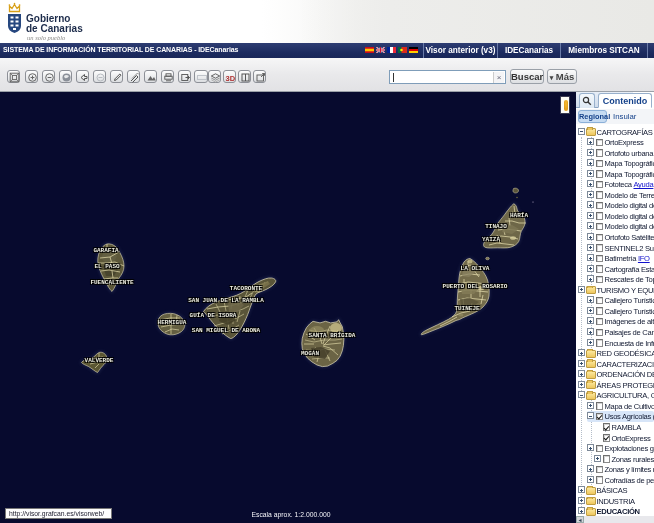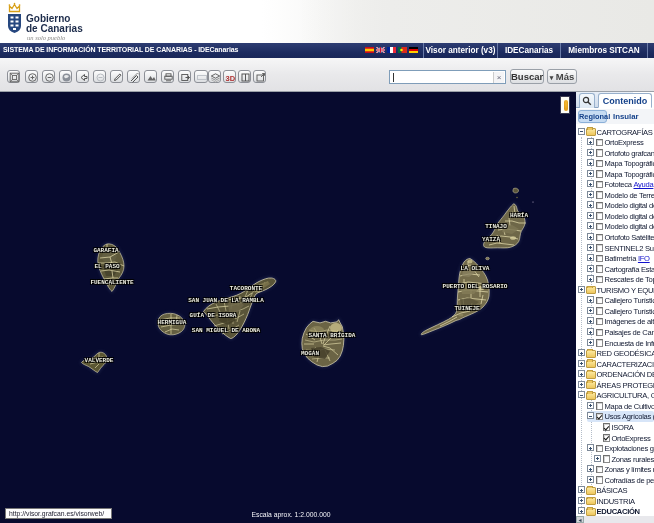--- a/index.html
+++ b/index.html
@@ -28,21 +28,21 @@
 #orangeicon{position:absolute;left:560px;top:4px;width:10px;height:18px;background:#fdfdf6;border-radius:1px;border:1px solid #3a3a50;}
 #orangeicon i{position:absolute;left:2.5px;top:3px;width:4.5px;height:11px;background:radial-gradient(ellipse at 50% 30%,#f6bc34,#d8900f);border-radius:2px;display:block;}
 .mlabel{position:absolute;font-family:"Liberation Mono",monospace;font-weight:bold;font-size:6px;color:#eeeee2;white-space:nowrap;transform:translate(-50%,-50%);text-shadow:0 0 1px #000,1px 1px 0 #000,-1px -1px 0 #000,1px -1px 0 #000,-1px 1px 0 #000;letter-spacing:0;}
 
 #sidebar{position:absolute;left:576px;top:92px;width:78px;height:431px;background:#fff;overflow:hidden;}
 #tabbar{position:absolute;left:0;top:0;width:57px;height:16px;background:linear-gradient(180deg,#e8eef7,#cfdcec);border-bottom:1px solid #8aa3c2;}
 #tabq{position:absolute;left:3px;top:1px;width:16px;height:15px;border:1px solid #98b0cc;border-bottom:none;border-radius:3px 3px 0 0;background:linear-gradient(180deg,#f4f8fc,#dde8f3);font-size:9px;text-align:center;color:#445;}
 #tabc{position:absolute;left:22px;top:1px;width:54px;height:15px;border:1px solid #98b0cc;border-bottom:1px solid #fff;border-radius:3px 3px 0 0;background:#fff;font-size:9px;font-weight:bold;color:#15428b;text-align:center;line-height:14px;}
 #subtabs{position:absolute;left:0;top:17px;width:78px;height:15px;background:#f3f5f8;}
 #rtab{position:absolute;left:2px;top:1px;width:29px;height:13px;background:#c7dcf2;border:1px solid #8cb0d8;border-radius:3px;font-size:7.4px;font-weight:bold;color:#15428b;text-align:center;line-height:11px;}
-#itab{position:absolute;left:37px;top:1px;font-size:7.8px;font-weight:bold;color:#15428b;line-height:13px;}
+#itab{position:absolute;left:37px;top:1px;font-size:7.8px;font-weight:normal;color:#15428b;line-height:13px;}
 #ptab{position:absolute;left:72px;top:1px;font-size:7.8px;color:#a0a8b0;line-height:13px;margin-left:20px;}
 #tree{position:absolute;left:0;top:32px;width:78px;height:392px;background:#fff;}
 .trow{position:absolute;left:0;height:11px;white-space:nowrap;font-size:7.6px;color:#101830;line-height:11px;letter-spacing:-0.3px;}
 .trow .txt{vertical-align:top;}
 .pm{display:inline-block;width:7px;height:7px;border:1px solid #7e8a99;background:#fff;position:relative;vertical-align:top;margin-top:1px;}
 .pm:before{content:"";position:absolute;left:1px;top:2.5px;width:3px;height:1px;background:#38506e;}
 .pm.minus:after{content:"";}
 .pm.plus:after{content:"";position:absolute;left:2px;top:1.5px;width:1px;height:3px;background:#38506e;}
 .folder{display:inline-block;width:10px;height:8px;background:linear-gradient(180deg,#fce9a0,#eec75e);border:1px solid #bf9d42;border-radius:1px;position:relative;vertical-align:top;margin:1.5px 1px 0 0.5px;}
 .folder:before{content:"";position:absolute;left:0;top:-1.8px;width:4px;height:1.6px;background:#eec75e;border:1px solid #bf9d42;border-bottom:none;}
@@ -354,21 +354,21 @@
         <div id="ptab">Pe</div>
       </div>
     <div id="tree">
         <div style="position:absolute;left:5px;top:13px;width:1px;height:374px;border-left:1px dotted #b4bdc9"></div>
         <div style="position:absolute;left:14.5px;top:13px;width:1px;height:148px;border-left:1px dotted #b4bdc9"></div>
         <div style="position:absolute;left:14.5px;top:179px;width:1px;height:45px;border-left:1px dotted #b4bdc9"></div>
         <div style="position:absolute;left:14.5px;top:274px;width:1px;height:87px;border-left:1px dotted #b4bdc9"></div>
         <div style="position:absolute;left:28.5px;top:295px;width:1px;height:13px;border-left:1px dotted #b4bdc9"></div>
         <div class="trow" style="top:2.5px;left:2px;"><span class="pm minus"></span><span class="folder"></span><span class="txt">CARTOGRAFÍAS BÁSICAS</span></div>
         <div class="trow" style="top:13.1px;left:11px;"><span class="pm plus"></span><span class="cb"></span><span class="txt">OrtoExpress</span></div>
-        <div class="trow" style="top:23.6px;left:11px;"><span class="pm plus"></span><span class="cb"></span><span class="txt">Ortofoto grafcan</span></div>
+        <div class="trow" style="top:23.6px;left:11px;"><span class="pm plus"></span><span class="cb"></span><span class="txt">Ortofoto urbana</span></div>
         <div class="trow" style="top:34.2px;left:11px;"><span class="pm plus"></span><span class="cb"></span><span class="txt">Mapa Topográfico</span></div>
         <div class="trow" style="top:44.7px;left:11px;"><span class="pm plus"></span><span class="cb"></span><span class="txt">Mapa Topográfico</span></div>
         <div class="trow" style="top:55.2px;left:11px;"><span class="pm plus"></span><span class="cb"></span><span class="txt">Fototeca&nbsp;<span class="link">Ayuda</span></span></div>
         <div class="trow" style="top:65.8px;left:11px;"><span class="pm plus"></span><span class="cb"></span><span class="txt">Modelo de Terreno</span></div>
         <div class="trow" style="top:76.3px;left:11px;"><span class="pm plus"></span><span class="cb"></span><span class="txt">Modelo digital de</span></div>
         <div class="trow" style="top:86.9px;left:11px;"><span class="pm plus"></span><span class="cb"></span><span class="txt">Modelo digital de</span></div>
         <div class="trow" style="top:97.4px;left:11px;"><span class="pm plus"></span><span class="cb"></span><span class="txt">Modelo digital de</span></div>
         <div class="trow" style="top:108.0px;left:11px;"><span class="pm plus"></span><span class="cb"></span><span class="txt">Ortofoto Satélite</span></div>
         <div class="trow" style="top:118.5px;left:11px;"><span class="pm plus"></span><span class="cb"></span><span class="txt">SENTINEL2 Supe</span></div>
         <div class="trow" style="top:129.1px;left:11px;"><span class="pm plus"></span><span class="cb"></span><span class="txt">Batimetría&nbsp;<span class="link">IFO</span></span></div>
@@ -380,21 +380,21 @@
         <div class="trow" style="top:192.4px;left:11px;"><span class="pm plus"></span><span class="cb"></span><span class="txt">Imágenes de alta</span></div>
         <div class="trow" style="top:203.0px;left:11px;"><span class="pm plus"></span><span class="cb"></span><span class="txt">Paisajes de Cana</span></div>
         <div class="trow" style="top:213.5px;left:11px;"><span class="pm plus"></span><span class="cb"></span><span class="txt">Encuesta de Infra</span></div>
         <div class="trow" style="top:224.1px;left:2px;"><span class="pm plus"></span><span class="folder"></span><span class="txt">RED GEODÉSICA</span></div>
         <div class="trow" style="top:234.6px;left:2px;"><span class="pm plus"></span><span class="folder"></span><span class="txt">CARACTERIZACIÓN</span></div>
         <div class="trow" style="top:245.2px;left:2px;"><span class="pm plus"></span><span class="folder"></span><span class="txt">ORDENACIÓN DEL</span></div>
         <div class="trow" style="top:255.7px;left:2px;"><span class="pm plus"></span><span class="folder"></span><span class="txt">ÁREAS PROTEGIDAS</span></div>
         <div class="trow" style="top:266.3px;left:2px;"><span class="pm minus"></span><span class="folder"></span><span class="txt">AGRICULTURA, GAN</span></div>
         <div class="trow" style="top:276.8px;left:11px;"><span class="pm plus"></span><span class="cb"></span><span class="txt">Mapa de Cultivos</span></div>
         <div class="trow" style="top:287.4px;left:11px;background:#d7e5f8;right:0;border-radius:2px;"><span class="pm minus"></span><span class="cb ck"></span><span class="txt">Usos Agrícolas (S</span></div>
-        <div class="trow" style="top:297.9px;left:25px;"><span class="cb ck"></span><span class="txt">ISORA</span></div>
+        <div class="trow" style="top:297.9px;left:25px;"><span class="cb ck"></span><span class="txt">RAMBLA</span></div>
         <div class="trow" style="top:308.5px;left:25px;"><span class="cb ck"></span><span class="txt">OrtoExpress</span></div>
         <div class="trow" style="top:319.0px;left:11px;"><span class="pm plus"></span><span class="cb"></span><span class="txt">Explotaciones ga</span></div>
         <div class="trow" style="top:329.6px;left:11px;margin-left:7px;"><span class="pm plus"></span><span class="cb"></span><span class="txt">Zonas rurales</span></div>
         <div class="trow" style="top:340.1px;left:11px;"><span class="pm plus"></span><span class="cb"></span><span class="txt">Zonas y límites m</span></div>
         <div class="trow" style="top:350.7px;left:11px;"><span class="pm plus"></span><span class="cb"></span><span class="txt">Cofradías de pes</span></div>
         <div class="trow" style="top:361.2px;left:2px;"><span class="pm plus"></span><span class="folder"></span><span class="txt">BÁSICAS</span></div>
         <div class="trow" style="top:371.8px;left:2px;"><span class="pm plus"></span><span class="folder"></span><span class="txt">INDUSTRIA</span></div>
         <div class="trow" style="top:382.3px;left:2px;font-weight:bold;"><span class="pm plus"></span><span class="folder"></span><span class="txt">EDUCACIÓN</span></div>
       </div>
     <div id="hscroll">

